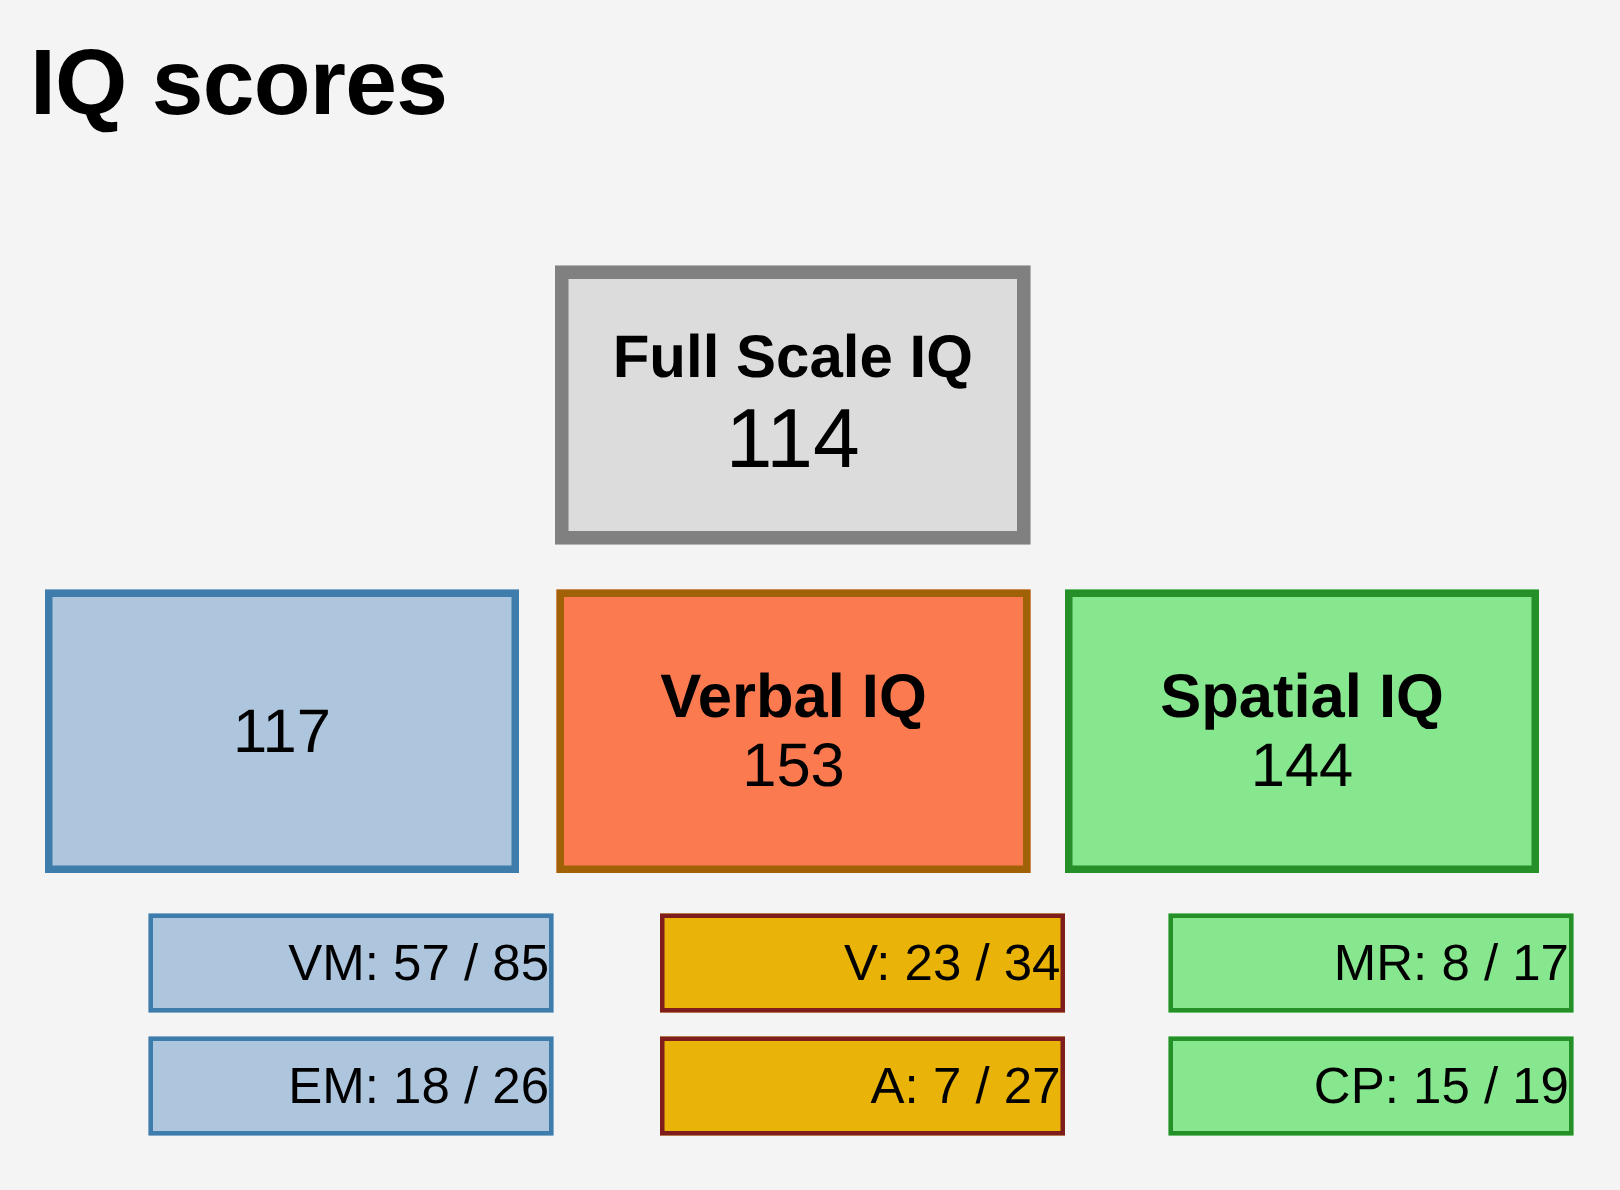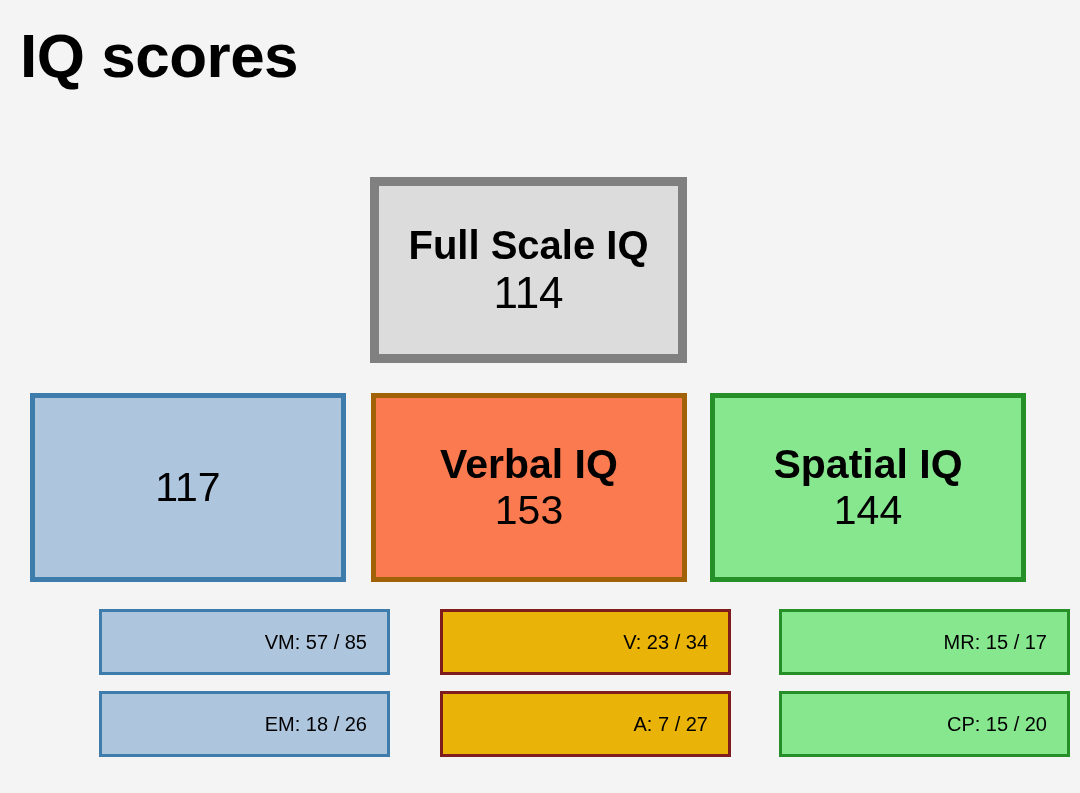--- a/index.html
+++ b/index.html
@@ -57,21 +57,21 @@
   
   #card-full-scale {
     left: 370px;
     top: 177px;
     width: 317px;
     height: 186px;
     background: #dcdcdc;
     border: 9px solid #808080;
   }
   #card-full-scale .card-label { font-size: 40px; }
-  #card-full-scale .card-value { font-size: 44px; }
+  #card-full-scale .card-value { font-size: 56px; }
 
   
   #card-memory {
     left: 30px;
     top: 393px;
     width: 316px;
     height: 189px;
     background: #aec5de;
     border: 5px solid #3d7cab;
   }
@@ -93,26 +93,25 @@
   }
   .score-card .card-label,
   .score-card .card-value { font-size: 41px; }
 
   
   .subtest-chip {
     position: absolute;
     display: flex;
     align-items: center;
     justify-content: flex-end;
-    padding-right: 20px;
-    font-size: 20px;
+    font-size: 34px;
     font-weight: normal;
     white-space: nowrap;
     height: 66px;
-    width: 291px;
+    width: 270px;
   }
   .chip-memory  { background: #aec5de; border: 3px solid #3d7cab; left: 99px; }
   .chip-verbal  { background: #eab308; border: 3px solid #7f1d1d; left: 440px; }
   .chip-spatial { background: #86e78e; border: 3px solid #259027; left: 779px; }
 
   .chip-row-1 { top: 609px; }
   .chip-row-2 { top: 691px; }
 </style>
 </head>
 <body>
@@ -137,14 +136,14 @@
 </div>
 
 <div class="subtest-chip chip-verbal chip-row-1">V: 23 / 34</div>
 <div class="subtest-chip chip-verbal chip-row-2">A: 7 / 27</div>
 
 <div class="score-card" id="card-spatial">
   <div class="card-label">Spatial IQ</div>
   <div class="card-value">144</div>
 </div>
 
-<div class="subtest-chip chip-spatial chip-row-1">MR: 15 / 17</div>
-<div class="subtest-chip chip-spatial chip-row-2">CP: 15 / 20</div>
+<div class="subtest-chip chip-spatial chip-row-1">MR: 8 / 17</div>
+<div class="subtest-chip chip-spatial chip-row-2">CP: 15 / 19</div>
 
 </body></html>

